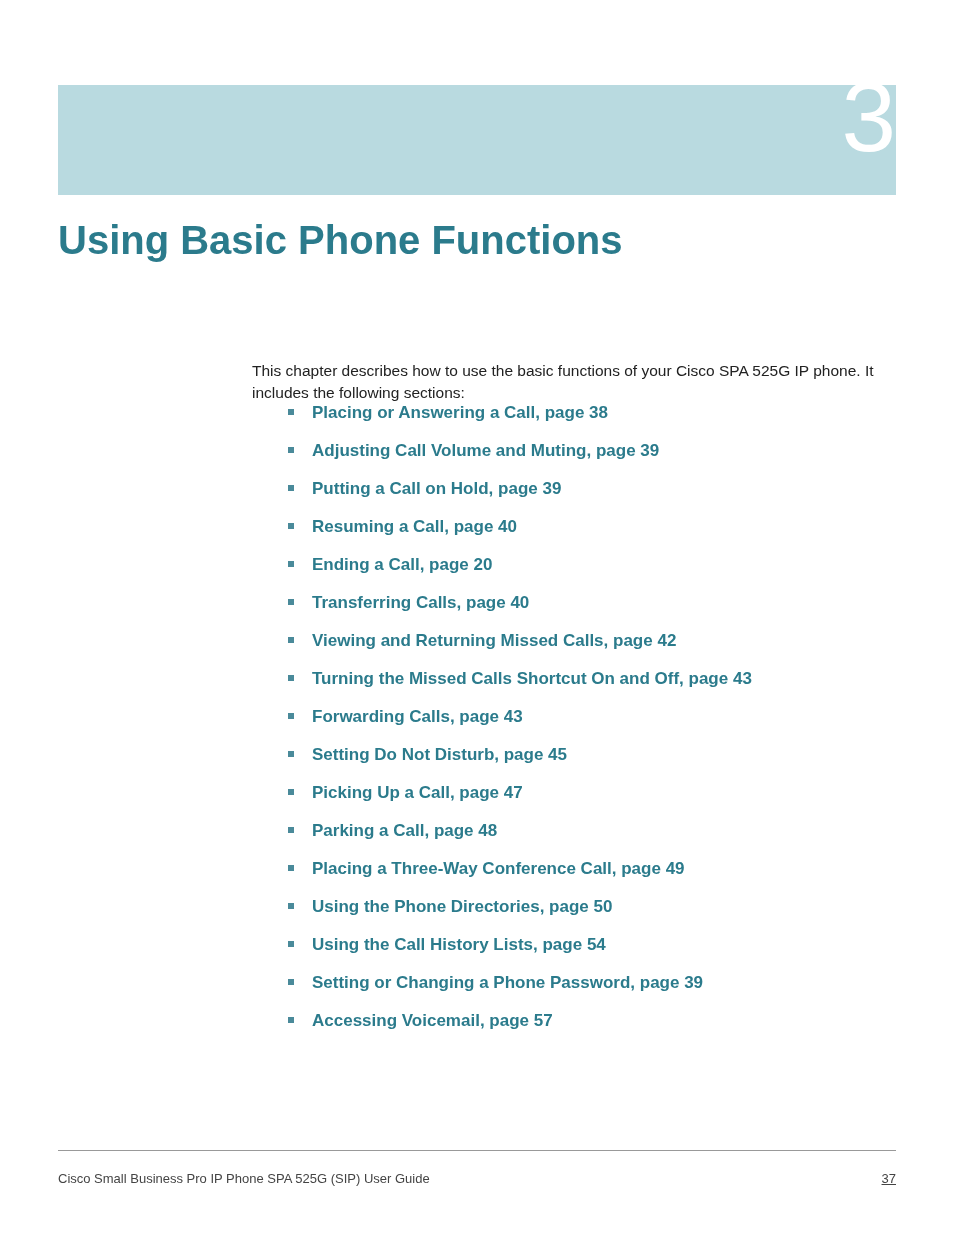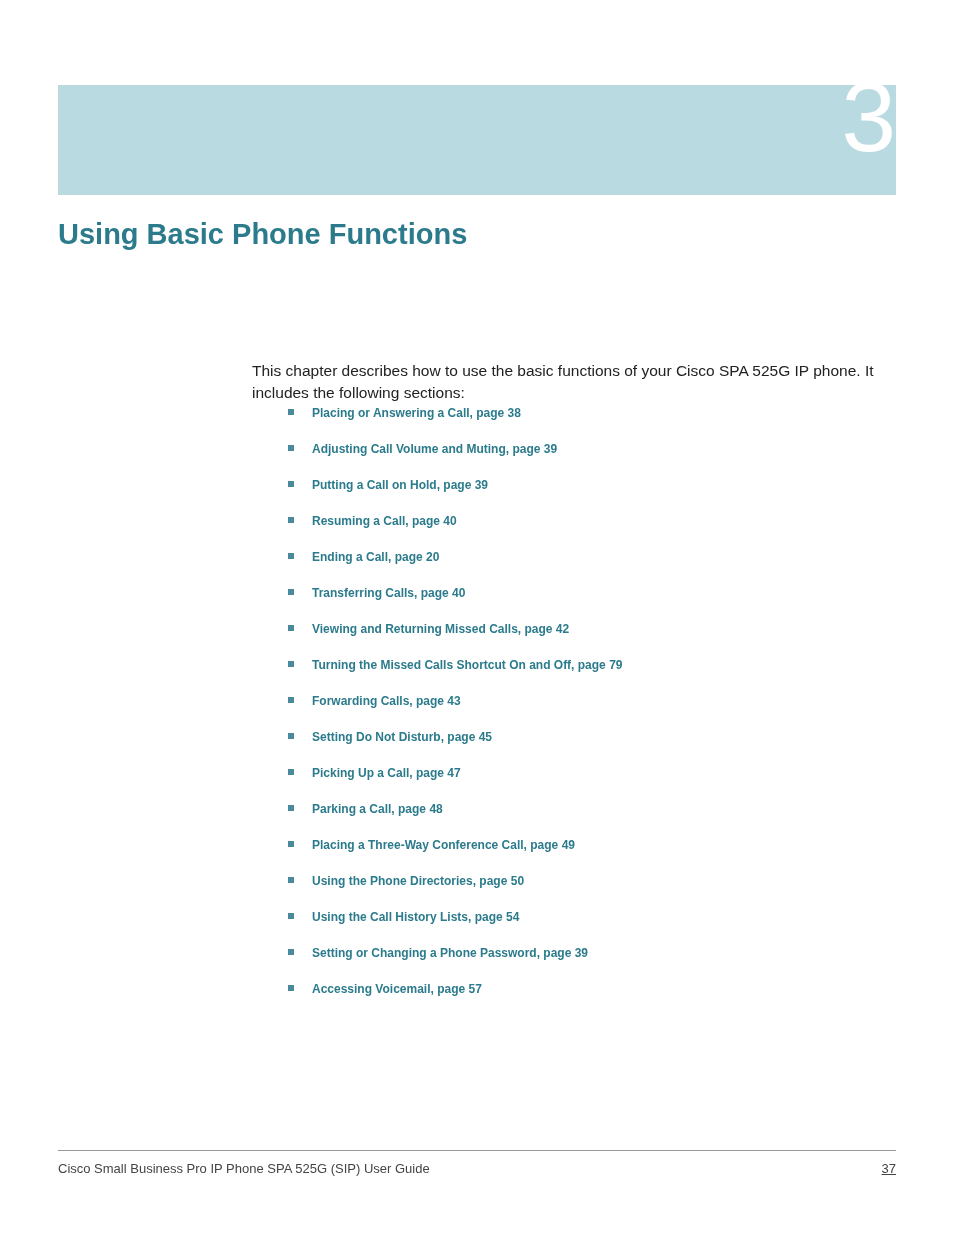--- a/index.html
+++ b/index.html
@@ -25,21 +25,21 @@
       font-size: 98px;
       font-weight: 300;
       color: #ffffff;
       font-family: Arial, Helvetica, sans-serif;
       line-height: 1;
     }
     .chapter-title {
       position: absolute;
       top: 218px;
       left: 58px;
-      font-size: 29px;
+      font-size: 40px;
       font-weight: bold;
       color: #2b7b8c;
     }
     .content {
       position: absolute;
       top: 360px;
       left: 252px;
       width: 644px;
     }
     .intro-text {
@@ -58,32 +58,32 @@
     }
     .bullet {
       position: absolute;
       left: 0;
       top: 6px;
       width: 6px;
       height: 6px;
       background: #4a8a9a;
     }
     .toc-link {
-      font-size: 12px;
+      font-size: 17px;
       color: #2b7b8c;
       font-weight: bold;
       text-decoration: none;
     }
     .footer {
       position: absolute;
       top: 1150px;
       left: 58px;
       width: 838px;
       border-top: 1px solid #999;
-      padding-top: 10px;
+      padding-top: 20px;
     }
     .footer-text {
       font-size: 13px;
       color: #444;
       float: left;
     }
     .page-number {
       font-size: 13px;
       color: #444;
       float: right;
@@ -100,21 +100,21 @@
 <div class="content">
   <p class="intro-text">This chapter describes how to use the basic functions of your Cisco SPA 525G IP phone. It includes the following sections:</p>
   <ul class="toc-list">
     <li class="toc-item"><span class="bullet"></span><a class="toc-link">Placing or Answering a Call, page 38</a></li>
     <li class="toc-item"><span class="bullet"></span><a class="toc-link">Adjusting Call Volume and Muting, page 39</a></li>
     <li class="toc-item"><span class="bullet"></span><a class="toc-link">Putting a Call on Hold, page 39</a></li>
     <li class="toc-item"><span class="bullet"></span><a class="toc-link">Resuming a Call, page 40</a></li>
     <li class="toc-item"><span class="bullet"></span><a class="toc-link">Ending a Call, page 20</a></li>
     <li class="toc-item"><span class="bullet"></span><a class="toc-link">Transferring Calls, page 40</a></li>
     <li class="toc-item"><span class="bullet"></span><a class="toc-link">Viewing and Returning Missed Calls, page 42</a></li>
-    <li class="toc-item"><span class="bullet"></span><a class="toc-link">Turning the Missed Calls Shortcut On and Off, page 79</a></li>
+    <li class="toc-item"><span class="bullet"></span><a class="toc-link">Turning the Missed Calls Shortcut On and Off, page 43</a></li>
     <li class="toc-item"><span class="bullet"></span><a class="toc-link">Forwarding Calls, page 43</a></li>
     <li class="toc-item"><span class="bullet"></span><a class="toc-link">Setting Do Not Disturb, page 45</a></li>
     <li class="toc-item"><span class="bullet"></span><a class="toc-link">Picking Up a Call, page 47</a></li>
     <li class="toc-item"><span class="bullet"></span><a class="toc-link">Parking a Call, page 48</a></li>
     <li class="toc-item"><span class="bullet"></span><a class="toc-link">Placing a Three-Way Conference Call, page 49</a></li>
     <li class="toc-item"><span class="bullet"></span><a class="toc-link">Using the Phone Directories, page 50</a></li>
     <li class="toc-item"><span class="bullet"></span><a class="toc-link">Using the Call History Lists, page 54</a></li>
     <li class="toc-item"><span class="bullet"></span><a class="toc-link">Setting or Changing a Phone Password, page 39</a></li>
     <li class="toc-item"><span class="bullet"></span><a class="toc-link">Accessing Voicemail, page 57</a></li>
   </ul>

